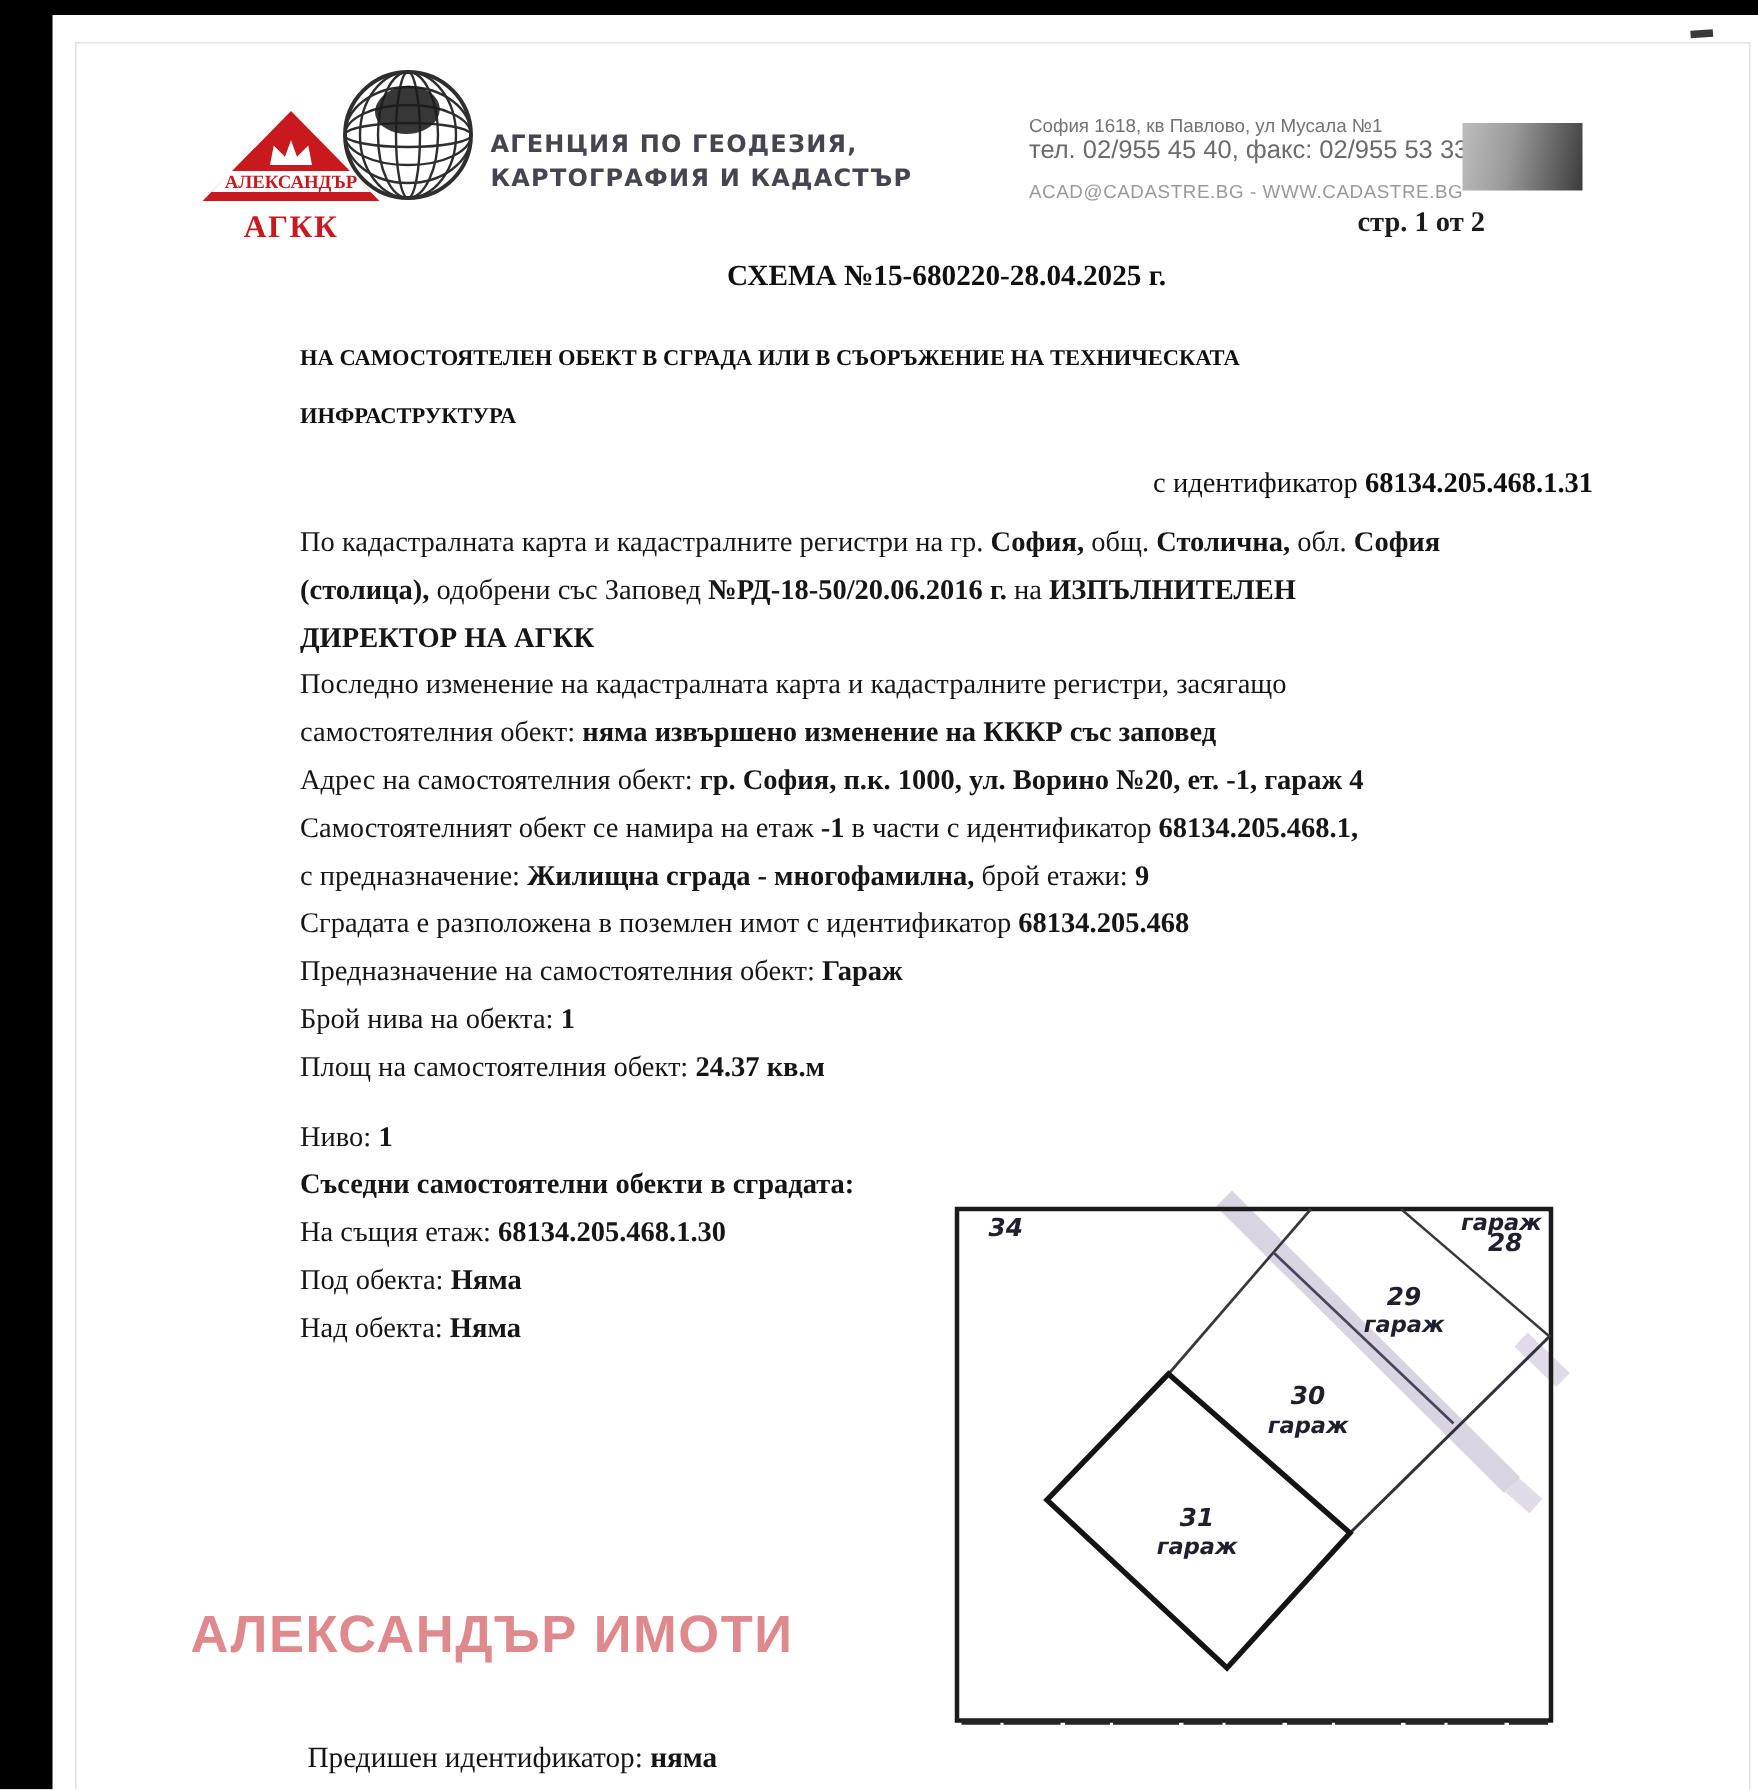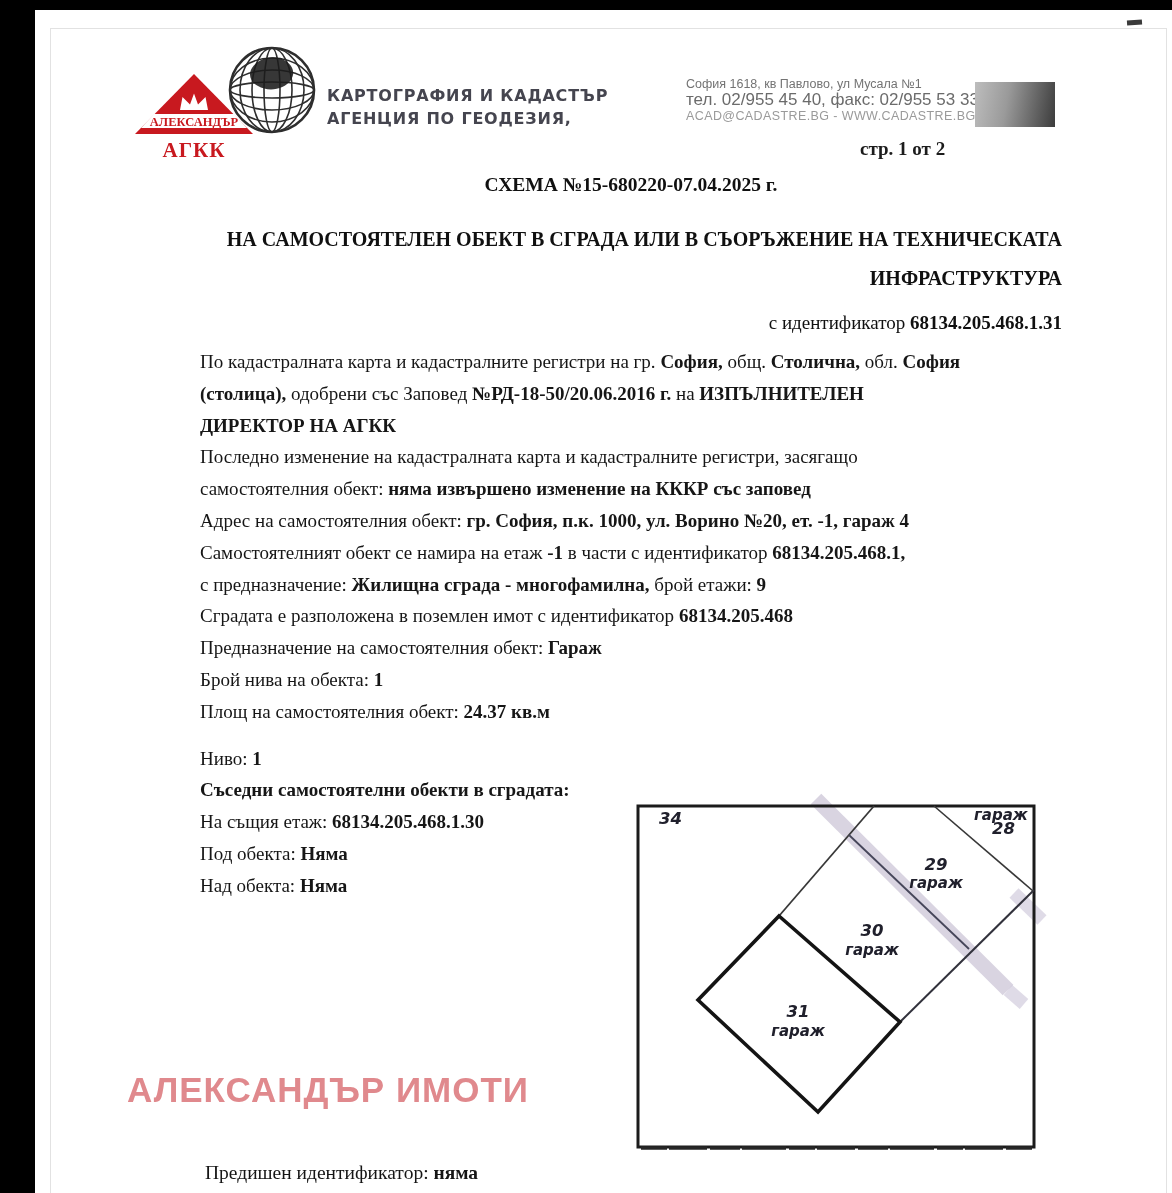--- a/index.html
+++ b/index.html
@@ -12,32 +12,32 @@
   
   .brand{position:absolute;left:133px;top:70px;width:122px;z-index:3;}
   .globe{position:absolute;left:228px;top:40px;z-index:2;}
   .agency{position:absolute;left:327px;top:84px;z-index:1;
           font-family:"DejaVu Sans",sans-serif;font-weight:700;font-size:16px;
           line-height:23px;color:#45454f;letter-spacing:0.8px;}
   .contacts{position:absolute;left:686px;top:76px;font-family:"Liberation Sans",sans-serif;
             font-size:12.5px;line-height:16px;}
   .contacts .c1{color:#737373;}
   .contacts .c2{color:#6b6b6b;font-size:17px;}
-  .contacts .c3{color:#9a9a9a;letter-spacing:0.4px;}
+  .contacts .c3{color:#9a9a9a;letter-spacing:0.4px;margin-top:12px;}
   .gradient-artifact{position:absolute;left:975px;top:82px;width:80px;height:45px;
             background:linear-gradient(100deg,#bdbdbd,#9a9a9a 40%,#3c3c3c);}
   .dash-artifact{position:absolute;left:1127px;top:20px;width:15px;height:5px;
             background:#3a3a3a;transform:rotate(-4deg);}
-  .page-ind{position:absolute;left:860px;top:138px;width:175px;text-align:left;
+  .page-ind{position:absolute;left:860px;top:138px;width:175px;text-align:center;
             font-size:19px;font-weight:700;color:#1c1c1c;}
   
   .t1{position:absolute;left:200px;top:174px;width:862px;text-align:center;
       font-weight:700;font-size:19.5px;color:#101010;}
-  .t2{position:absolute;left:200px;top:220px;width:862px;text-align:right;
-      font-weight:700;font-size:20px;line-height:39px;color:#101010;}
+  .t2{position:absolute;left:200px;top:220px;width:862px;text-align:left;
+      font-weight:700;font-size:15px;line-height:39px;color:#101010;}
   .t3{position:absolute;left:200px;top:312px;width:862px;text-align:right;
       font-size:19px;color:#101010;}
   
   .body-text{position:absolute;left:200px;top:346px;width:870px;font-size:19px;
              line-height:31.8px;white-space:nowrap;color:#161616;}
   .seg-b{font-weight:700;}
   .gap-a{margin-top:12px;}
   .gap-b{margin-top:15px;}
   
   .diagram{position:absolute;left:598px;top:786px;}
@@ -77,36 +77,36 @@
       <ellipse cx="44" cy="50" rx="20" ry="42"></ellipse>
       <ellipse cx="44" cy="50" rx="32" ry="42"></ellipse>
       <ellipse cx="44" cy="50" rx="42" ry="8"></ellipse>
       <ellipse cx="44" cy="50" rx="42" ry="20"></ellipse>
       <ellipse cx="44" cy="50" rx="42" ry="32"></ellipse>
     </g>
     <path d="M24,28 C30,18 46,14 56,20 C64,24 68,32 63,40 C56,50 40,52 30,46 C22,42 20,34 24,28 Z" fill="#1b1b1b" fill-opacity="0.88"></path>
   </svg>
 
   <div class="agency">
+    <div>АГЕНЦИЯ ПО ГЕОДЕЗИЯ,</div>
     <div>КАРТОГРАФИЯ И КАДАСТЪР</div>
-    <div>АГЕНЦИЯ ПО ГЕОДЕЗИЯ,</div>
   </div>
 
   <div class="contacts">
     <div class="c1">София 1618, кв Павлово, ул Мусала №1</div>
     <div class="c2">тел. 02/955 45 40, факс: 02/955 53 33</div>
     <div class="c3">ACAD@CADASTRE.BG - WWW.CADASTRE.BG</div>
   </div>
 
   <div class="gradient-artifact"></div>
   <div class="dash-artifact"></div>
 
   <div class="page-ind">стр. 1 от 2</div>
 
-  <div class="t1">СХЕМА №15-680220-07.04.2025 г.</div>
+  <div class="t1">СХЕМА №15-680220-28.04.2025 г.</div>
   <div class="t2">
     <div>НА САМОСТОЯТЕЛЕН ОБЕКТ В СГРАДА ИЛИ В СЪОРЪЖЕНИЕ НА ТЕХНИЧЕСКАТА</div>
     <div>ИНФРАСТРУКТУРА</div>
   </div>
   <div class="t3"><span>с идентификатор </span><span class="seg-b">68134.205.468.1.31</span></div>
 
   <div class="body-text">
     <div class="tline"><span>По кадастралната карта и кадастралните регистри на гр. </span><span class="seg-b">София,</span><span> общ. </span><span class="seg-b">Столична,</span><span> обл. </span><span class="seg-b">София</span></div>
     <div class="tline"><span class="seg-b">(столица),</span><span> одобрени със Заповед </span><span class="seg-b">№РД-18-50/20.06.2016 г.</span><span> на </span><span class="seg-b">ИЗПЪЛНИТЕЛЕН</span></div>
     <div class="tline"><span class="seg-b">ДИРЕКТОР НА АГКК</span></div>

